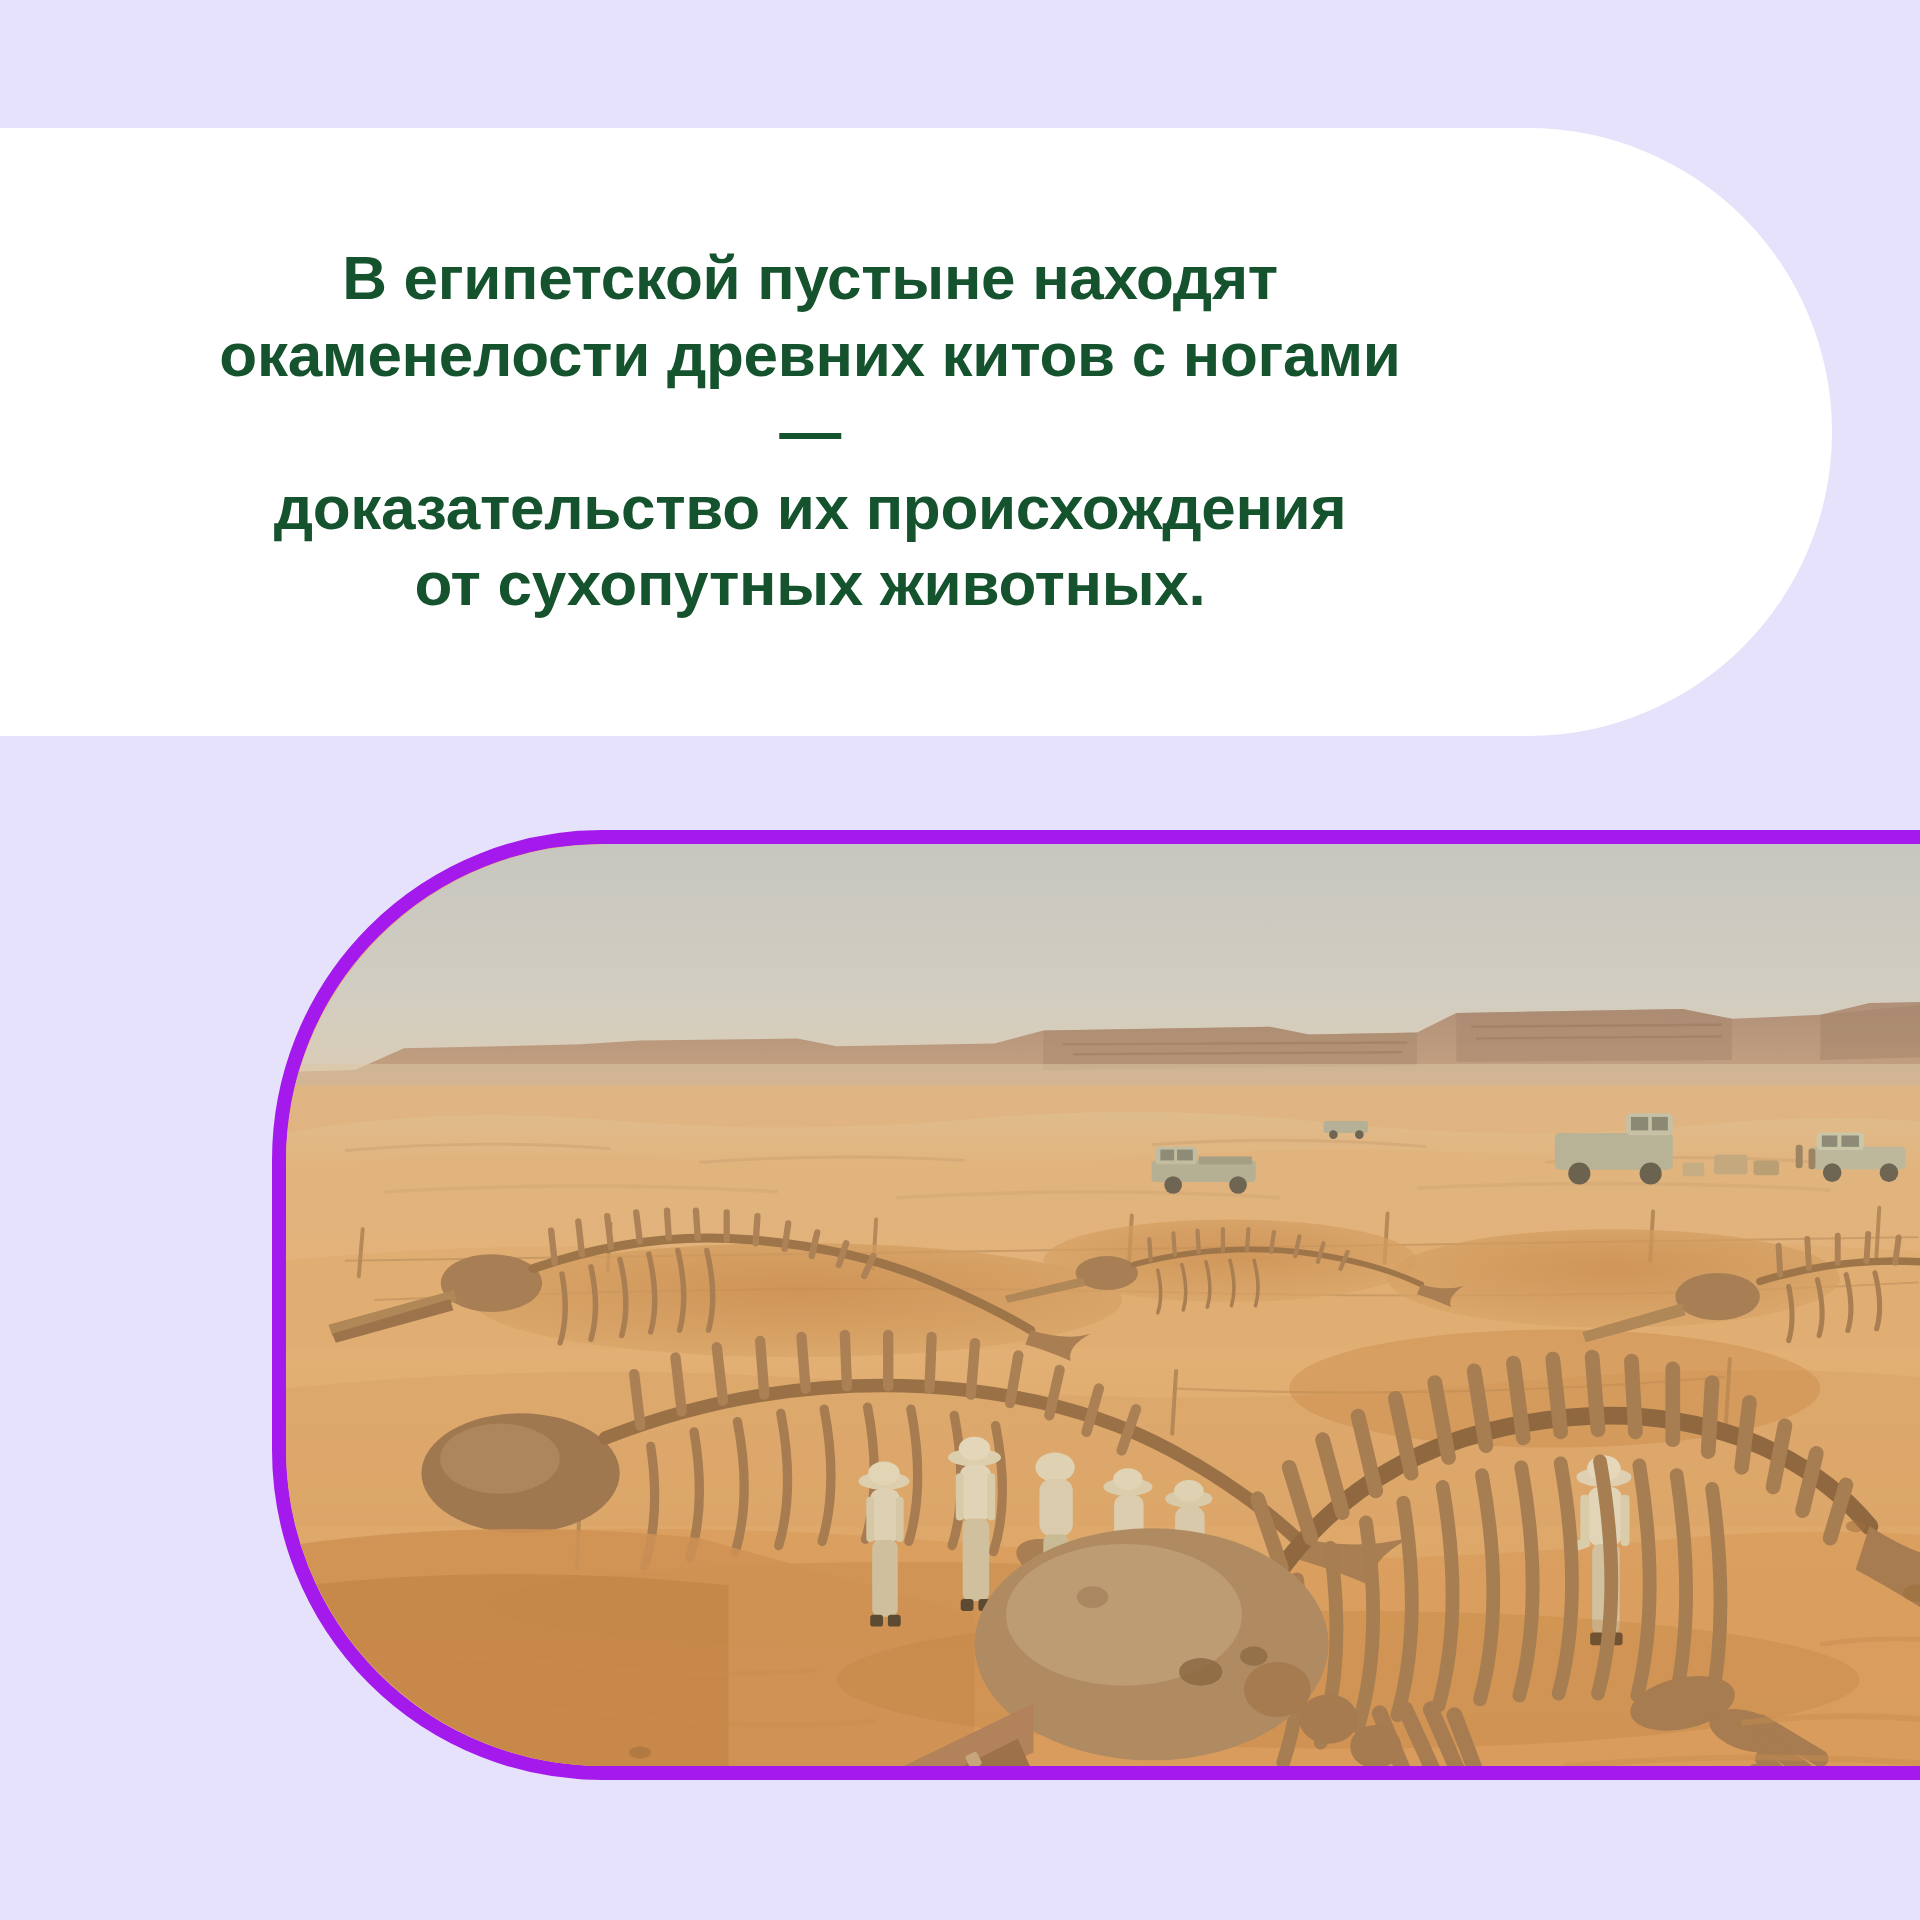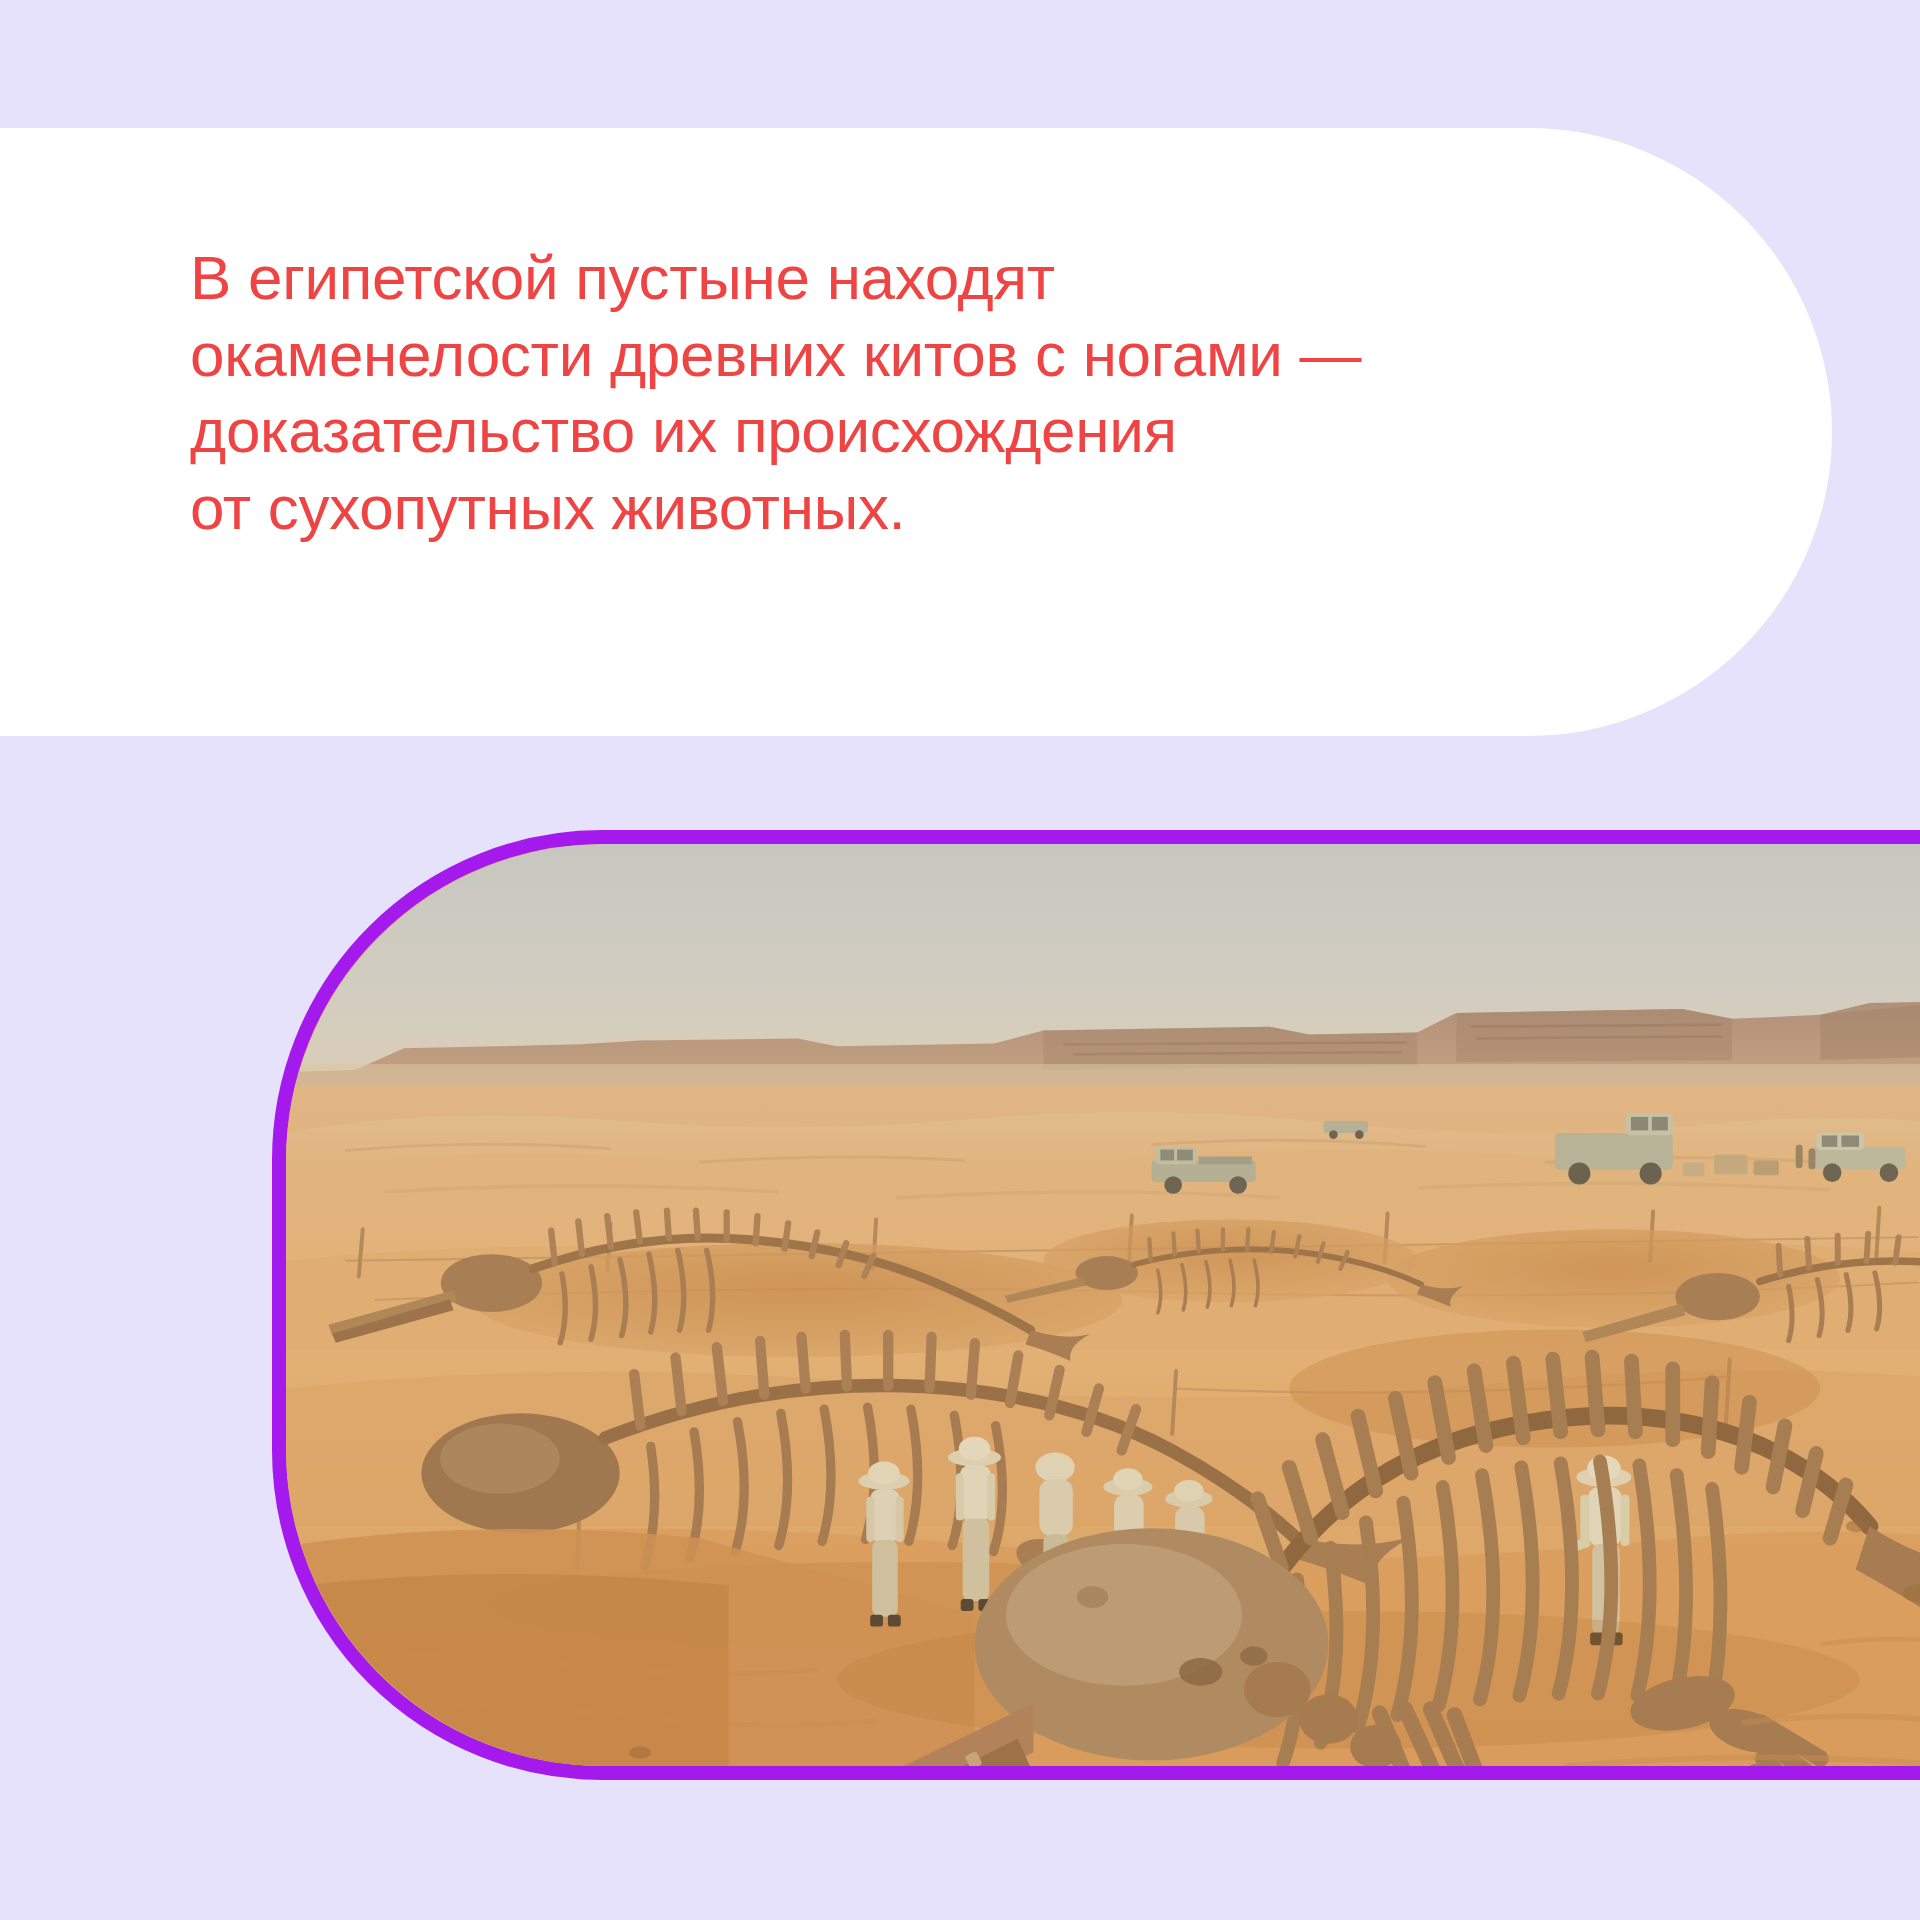--- a/index.html
+++ b/index.html
@@ -29,26 +29,27 @@
     border-top-left-radius: 0;
     border-bottom-left-radius: 0;
     box-sizing: border-box;
   }
 
   .headline {
     position: absolute;
     left: 230px;
     top: 112px;
     width: 1240px;
-    color: #ef4444;
+    color: #14532d;
     font-size: 62px;
     line-height: 1.235;
-    font-weight: 400;
+    font-weight: 700;
     letter-spacing: -0.3px;
     white-space: pre-line;
+    text-align: center;
   }
 
   
   .photo-card {
     position: absolute;
     left: 272px;
     top: 830px;
     width: 1700px;
     height: 950px;
     border: 14px solid #a41aed;

